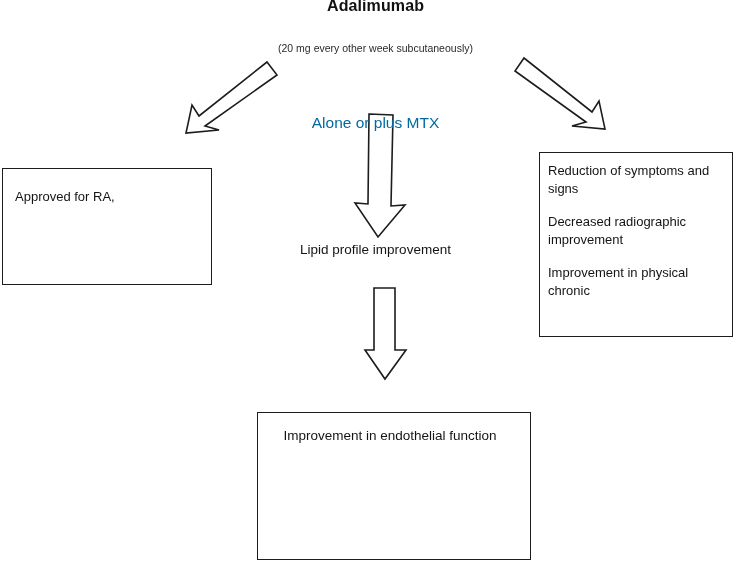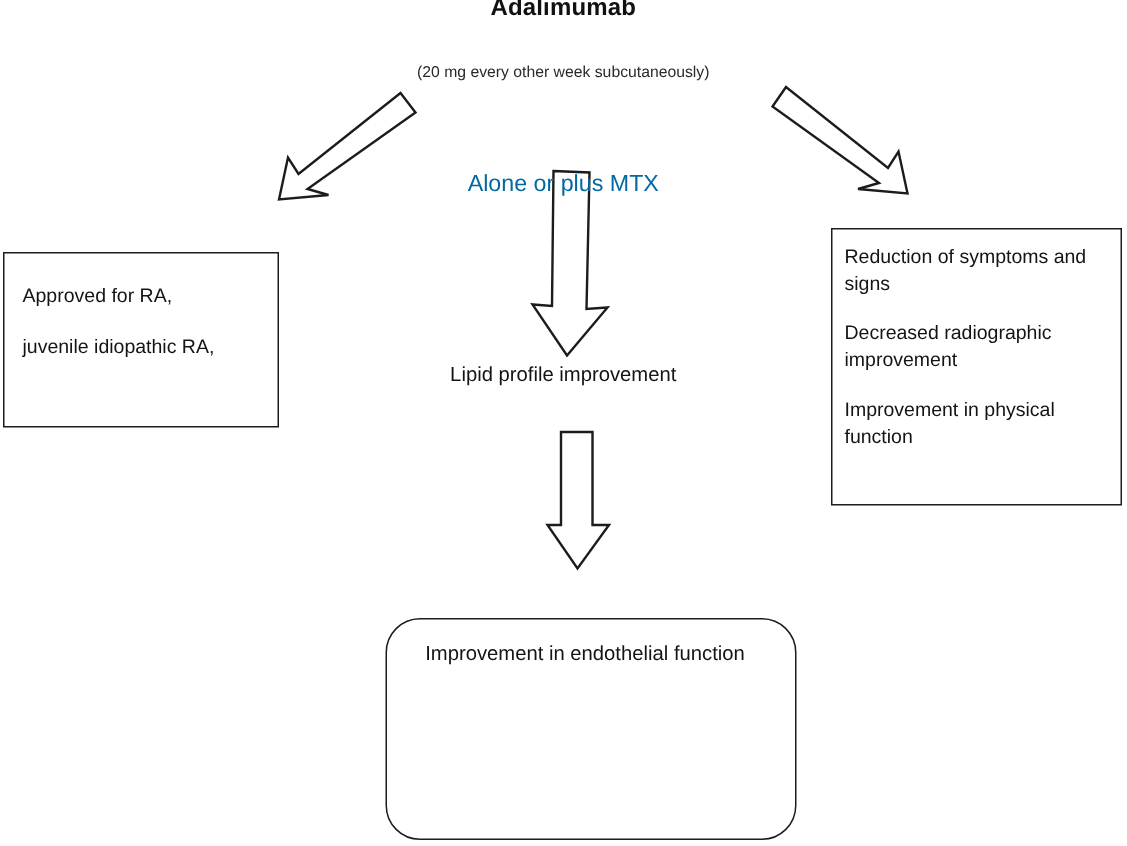--- a/index.html
+++ b/index.html
@@ -61,52 +61,51 @@
 
   
   .box {
     box-sizing: border-box;
     border: 1.4px solid #1c1c1c;
     background: #ffffff;
   }
   .box-left {
     left: 2px;
     top: 168px;
-    width: 184px;
+    width: 210px;
     height: 117px;
     padding: 11px 12px 0 12px;
   }
   .box-left .line {
     font-size: 13px;
     line-height: 34px;
     white-space: nowrap;
     color: #141414;
   }
   .box-right {
-    left: 554px;
+    left: 539px;
     top: 152px;
     width: 194px;
     height: 185px;
     padding: 9px 0 0 8px;
   }
   .box-right .para {
     font-size: 13px;
     line-height: 17.5px;
     color: #141414;
     margin-bottom: 16px;
   }
   .box-right .para:last-child { margin-bottom: 0; }
   .box-bottom {
     left: 257px;
     top: 412px;
     width: 274px;
     height: 148px;
     padding: 13px 8px 0 0;
     text-align: center;
-    border-radius: 23px;
   }
   .box-bottom .para {
     font-size: 13.5px;
     line-height: 19px;
     color: #141414;
     margin-bottom: 17px;
   }
   .box-bottom .para:last-child { margin-bottom: 0; }
 
   
@@ -141,26 +140,25 @@
   <div class="abs diagram-title">Adalimumab</div>
 
   <div class="abs dose-note">(20 mg every other week subcutaneously)</div>
 
   <div class="abs regimen-label">Alone or plus MTX</div>
 
   <div class="abs lipid-label">Lipid profile improvement</div>
 
   <div class="abs box box-left">
     <div class="line">Approved for RA,</div>
-    <div class="line">juvenile idiopathic RA,</div>
   </div>
 
   <div class="abs box box-right">
     <div class="para">Reduction of symptoms and signs</div>
     <div class="para">Decreased radiographic improvement</div>
-    <div class="para">Improvement in physical function</div>
+    <div class="para">Improvement in physical chronic</div>
   </div>
 
   <div class="abs box box-bottom">
     <div class="para">Improvement in endothelial function</div>
   </div>
 
 </div>
 
 </body></html>

